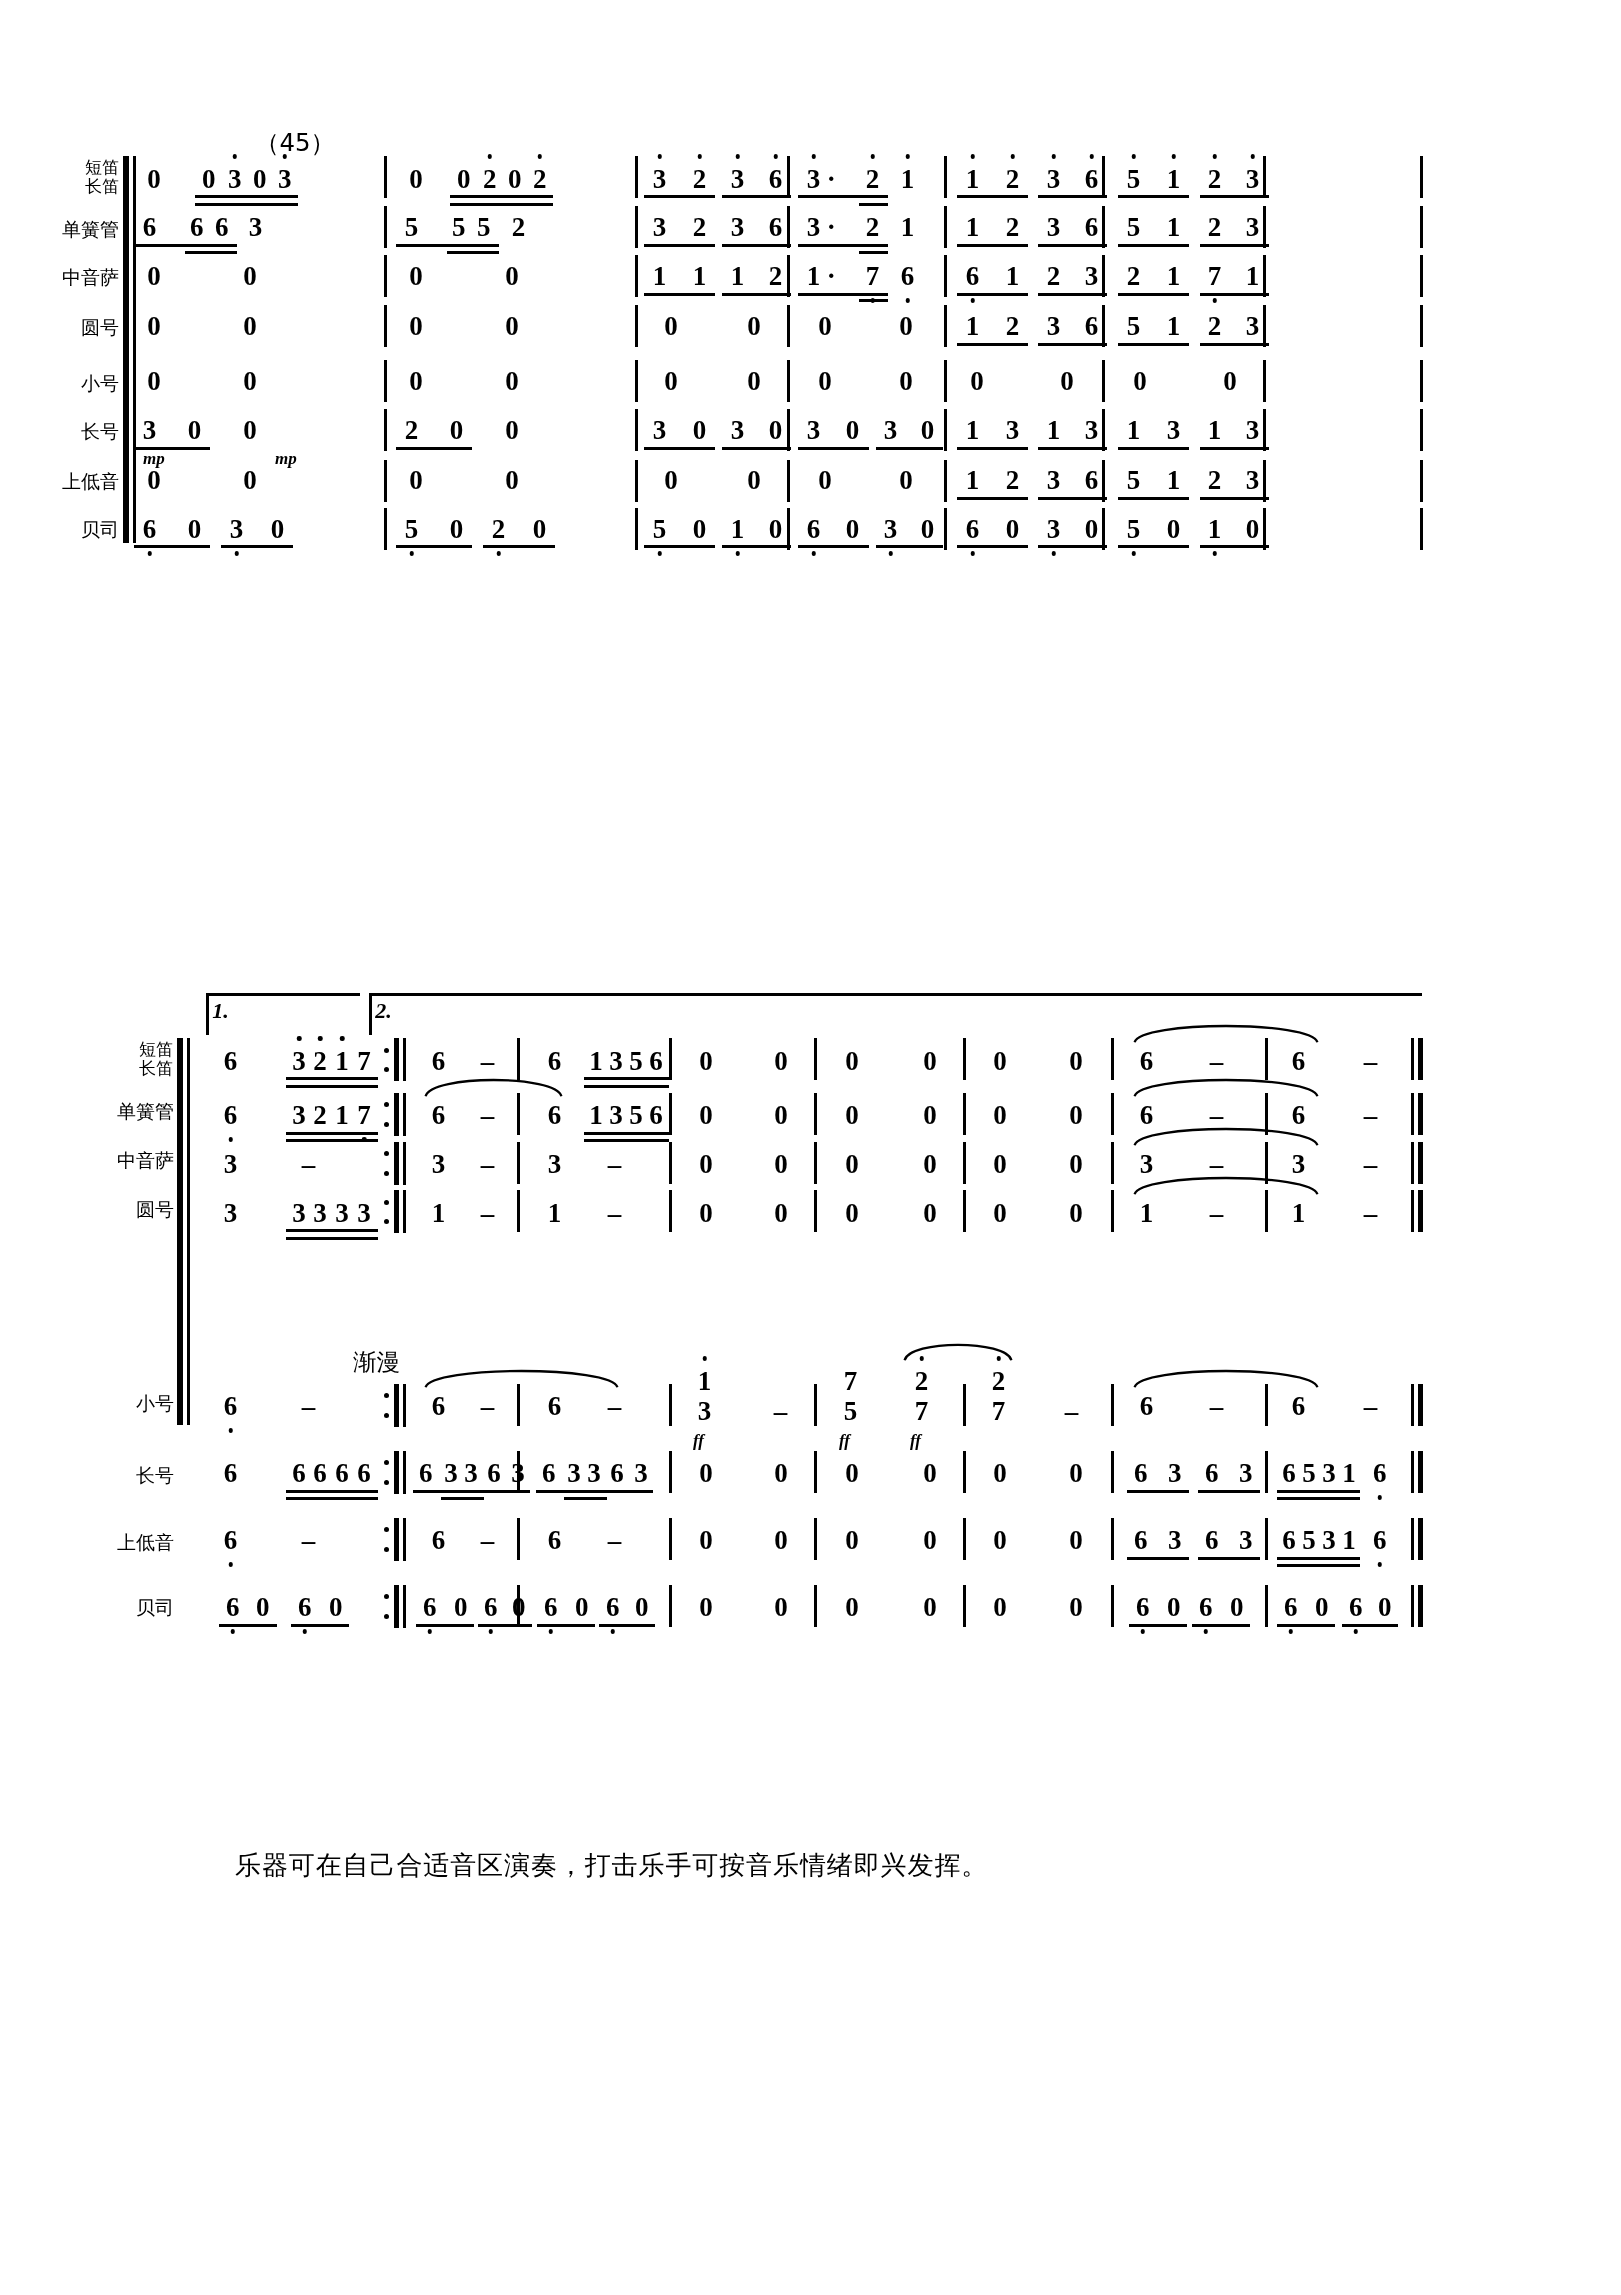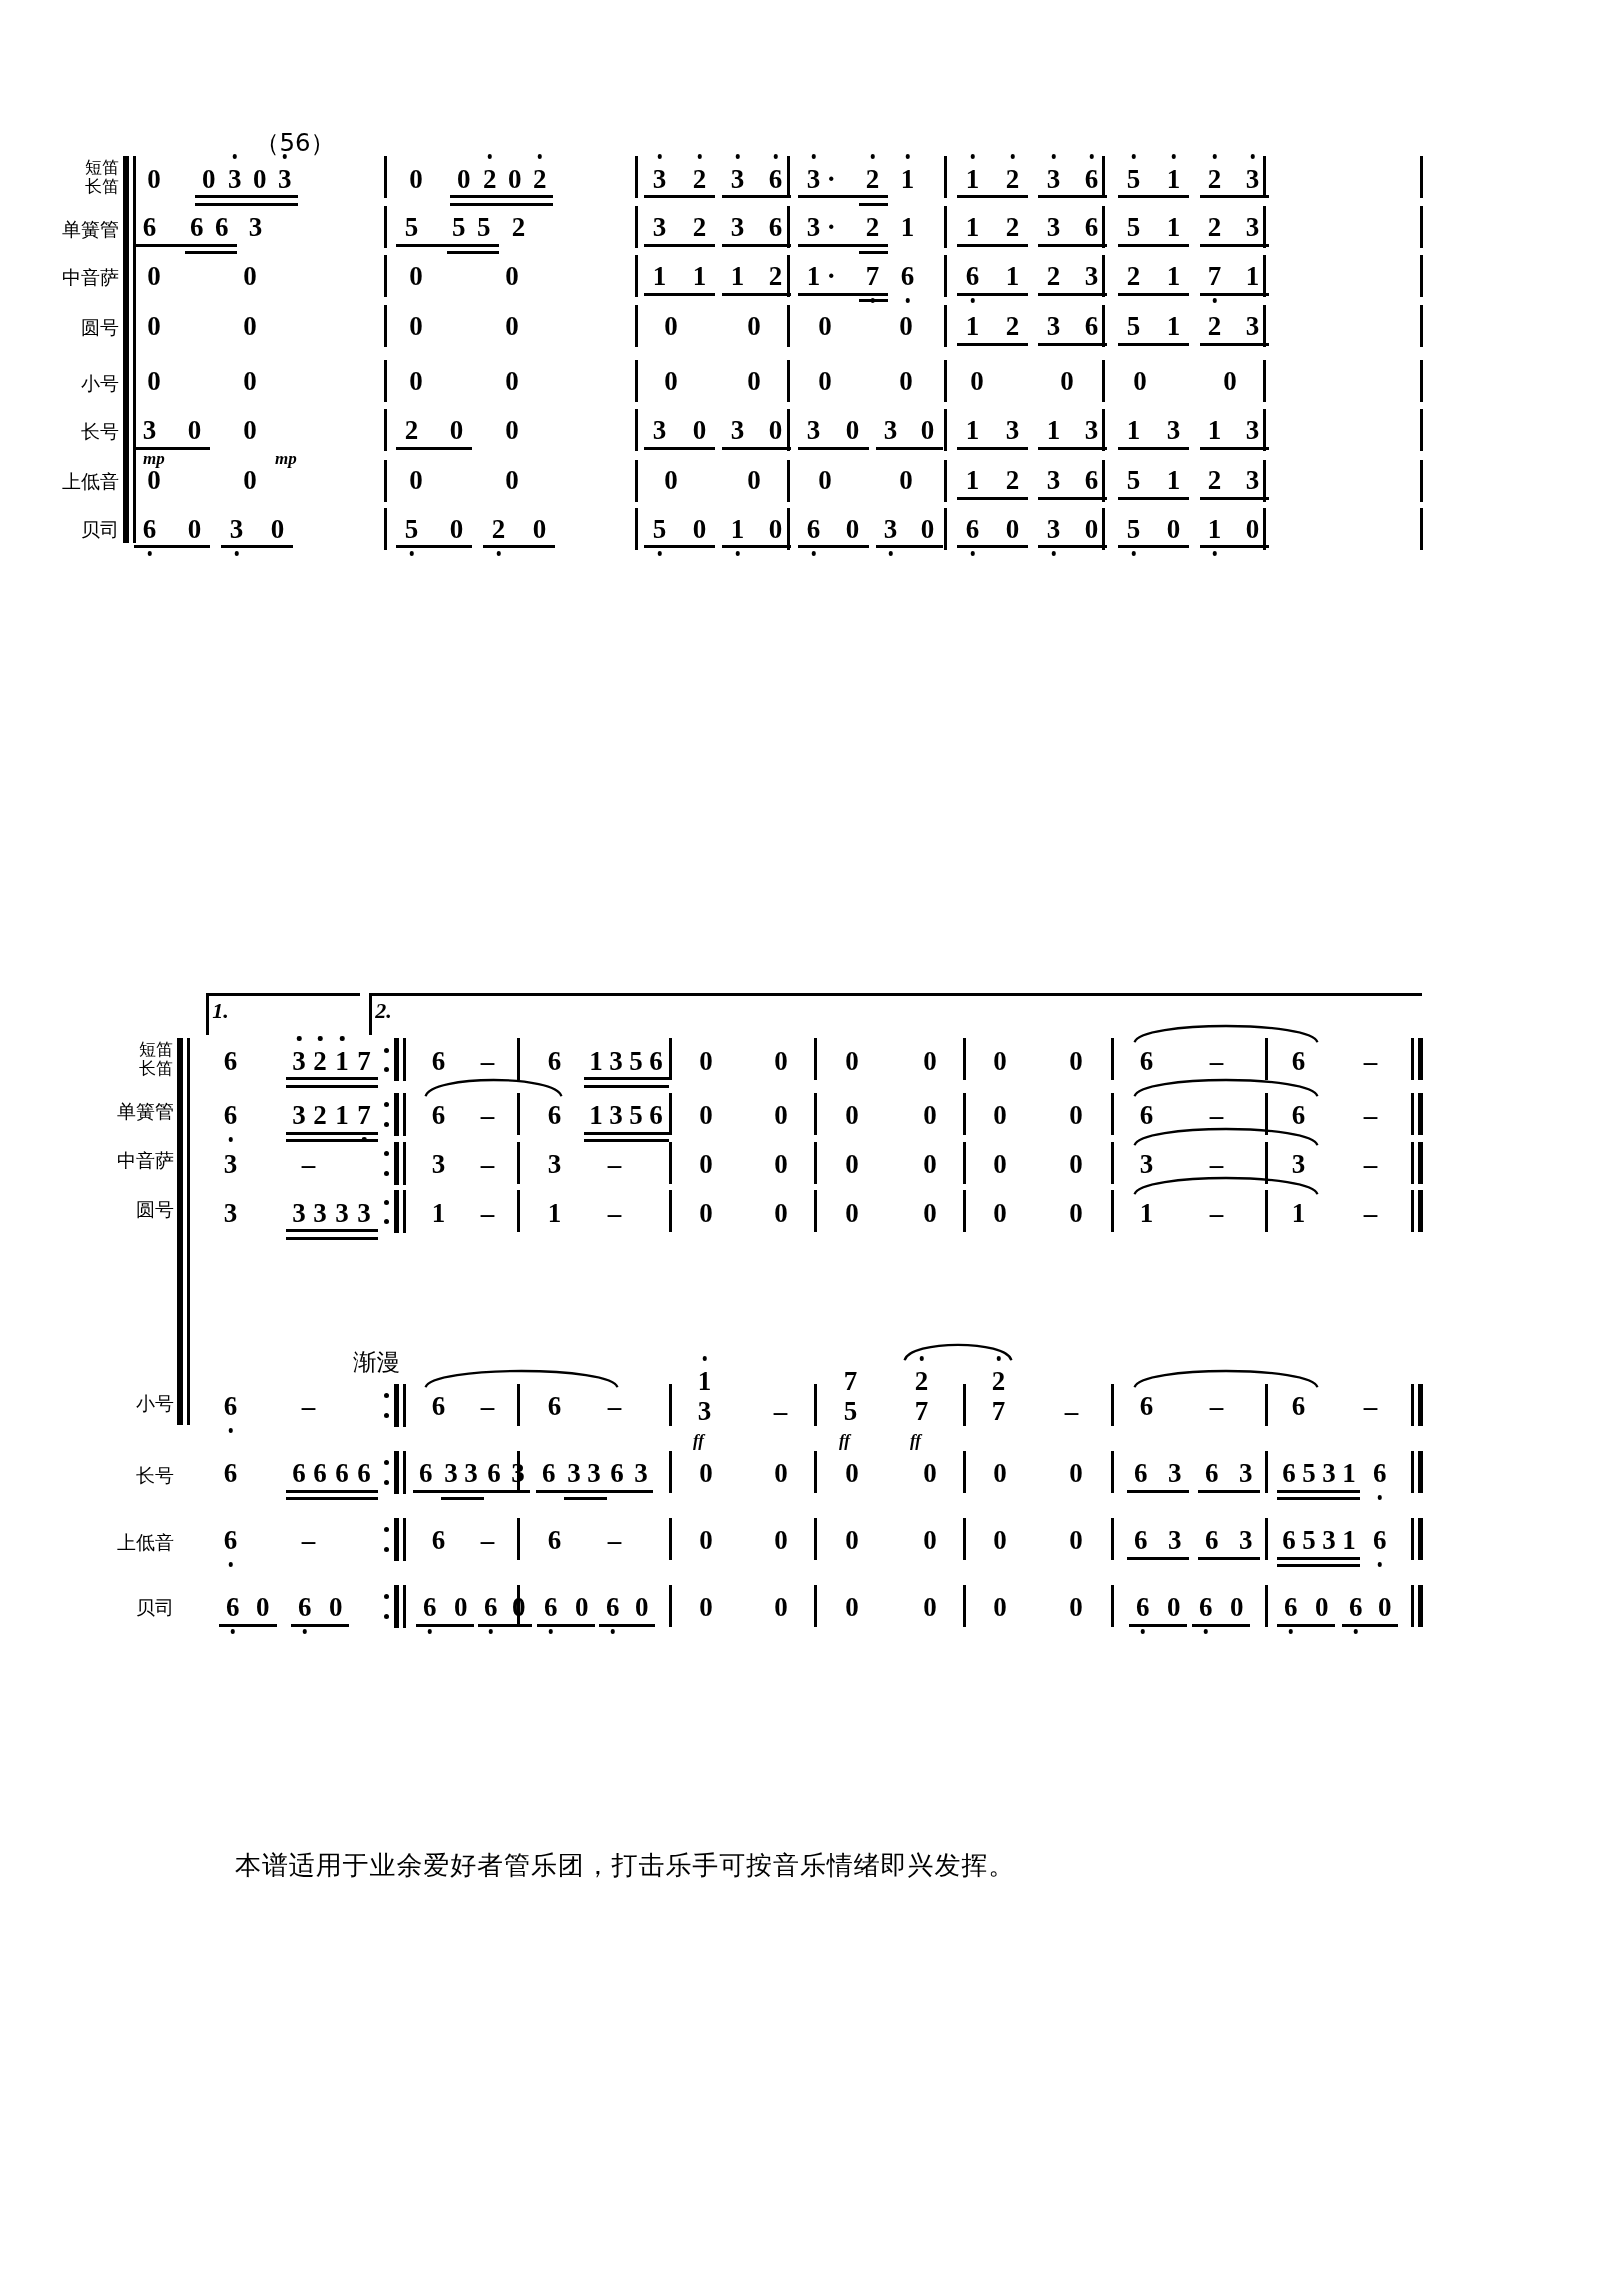--- a/index.html
+++ b/index.html
@@ -55,21 +55,21 @@
   .wm .small{font-size:31px;font-weight:700;font-family:"DejaVu Sans","Liberation Sans",sans-serif;}
   .cn{font-family:"DejaVu Sans","Liberation Sans",sans-serif;}
 </style>
 </head>
 <body>
 
 <div class="page">
 
   <div class="system" style="left:0;top:0;width:1621px;height:905px;">
 
-    <div class="measno cn" style="left:255px;top:127px;">（56）</div>
+    <div class="measno cn" style="left:255px;top:127px;">（45）</div>
 
     <div class="brace" style="left:123px;top:156px;height:387px;width:6.3px;"></div>
     <div class="brace2" style="left:133px;top:156px;height:387px;width:2.7px;"></div>
 
     <div class="rowlabel" style="left:36px;top:156px;width:83px;font-size:17px;">短笛</div>
     <div class="rowlabel" style="left:36px;top:175px;width:83px;font-size:17px;">长笛</div>
     <div class="rowlabel" style="left:27px;top:217px;width:92px;">单簧管</div>
     <div class="rowlabel" style="left:27px;top:265px;width:92px;">中音萨</div>
     <div class="rowlabel" style="left:27px;top:315px;width:92px;">圆号</div>
     <div class="rowlabel" style="left:27px;top:371px;width:92px;">小号</div>
@@ -807,17 +807,17 @@
     <div class="beam" style="left:1192px;top:1624px;width:58px;"></div>
 
     <div class="ncell" style="left:1279px;top:1594px;width:23.5px;"><span class="note">6<span class="dot-dn"></span></span></div>
     <div class="ncell" style="left:1310px;top:1594px;width:23.5px;">0</div>
     <div class="beam" style="left:1277px;top:1624px;width:58px;"></div>
     <div class="ncell" style="left:1344px;top:1594px;width:23.5px;"><span class="note">6<span class="dot-dn"></span></span></div>
     <div class="ncell" style="left:1373px;top:1594px;width:23.5px;">0</div>
     <div class="beam" style="left:1342px;top:1624px;width:56px;"></div>
   </div>
 
-  <div class="footnote cn" style="left:235px;top:1840px;width:1131px;">本谱适用于业余爱好者管乐团，打击乐手可按音乐情绪即兴发挥。</div>
+  <div class="footnote cn" style="left:235px;top:1840px;width:1131px;">乐器可在自己合适音区演奏，打击乐手可按音乐情绪即兴发挥。</div>
 
 
 </div>
 
 
 </body></html>

